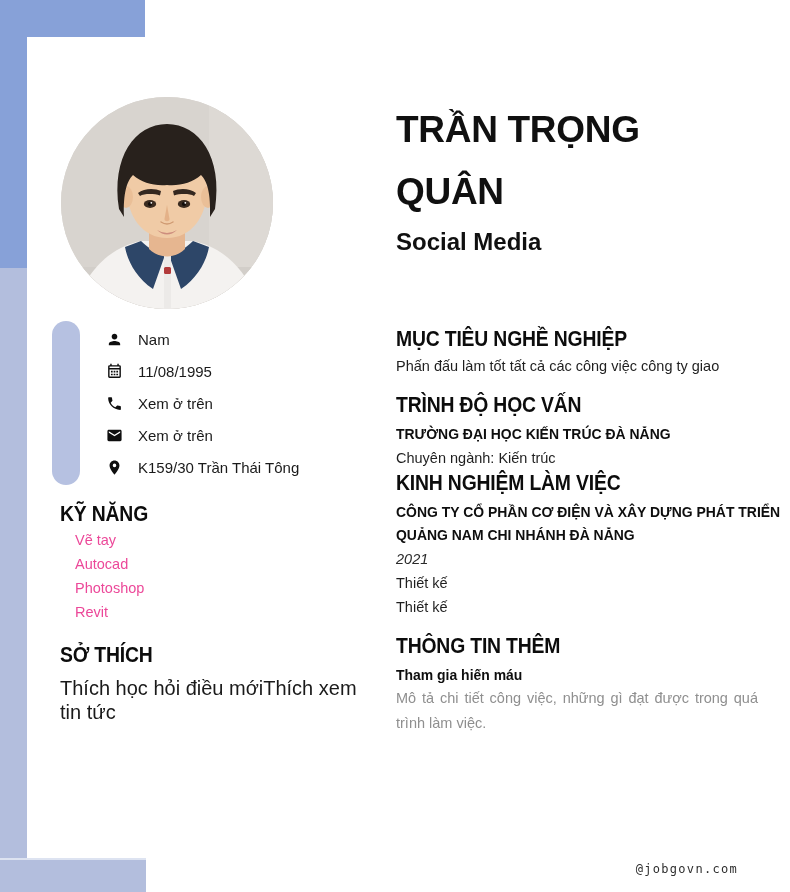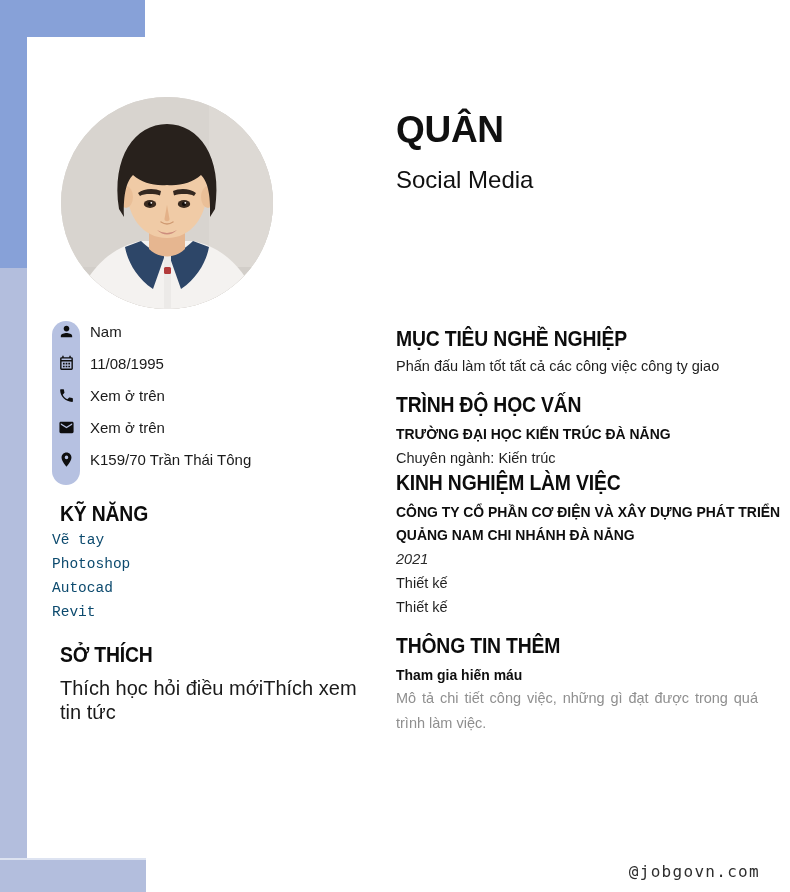--- a/index.html
+++ b/index.html
@@ -25,64 +25,64 @@
     border-radius:50%; overflow:hidden; background:#d8d4cf;
   }
   #photo svg { display:block; width:100%; height:100%; }
 
   
   #header { position:absolute; left:396px; top:99px; width:370px; }
   .name {
     font-size:37px; font-weight:800; color:#101010;
     line-height:62px; letter-spacing:-0.3px; white-space:nowrap;
   }
-  .subtitle { margin-top:5px; font-size:24px; font-weight:400; color:#101010; line-height:28px; }
+  .subtitle { margin-top:5px; font-size:24px; font-weight:700; color:#101010; line-height:28px; }
 
   
   .sec-heading {
     font-size:22px; font-weight:800; color:#0c0c0c;
     letter-spacing:-0.2px; line-height:26px; white-space:nowrap;
     transform:scaleX(0.88); transform-origin:0 60%;
   }
 
   
   #left-col { position:absolute; left:52px; top:321px; width:330px; }
   .info-wrap { position:relative; padding:2px 0; }
   .icon-strip {
     position:absolute; left:0; top:0; width:28px; height:164px;
     background:#b6c1e1; border-radius:14px;
   }
-  .info-row { position:relative; display:flex; align-items:flex-start; height:32px; }
+  .info-row { position:relative; display:flex; align-items:center; height:32px;padding-left:48px; }
   .info-icon { width:28px; display:flex; justify-content:center; align-items:center; }
   .info-icon svg { width:17px; height:17px; fill:#0e0e0e; }
   .info-label { margin-left:10px; font-size:15px; color:#1a1a1a; }
 
   #skills-heading  { margin:16px 0 0 8px; }
-  .skill-list { list-style:none; margin:1px 0 0 0; padding:0;
-                font-size:14.5px; line-height:24px; color:#0c4a6e;font-family:Liberation Mono, monospace; }
+  .skill-list { list-style:none; margin:1px 0 0 23px; padding:0;
+                font-size:14.5px; line-height:24px; color:#ec4899; }
   #hobbies-heading { margin:18px 0 0 8px; }
   .hobby-text { margin:8px 0 0 8px; font-size:20px; line-height:24px; }
 
   
   #right-col { position:absolute; left:396px; top:326px; width:362px; }
   .sec-body   { margin-top:2px;  font-size:14.5px; line-height:24px; color:#1f1f1f; }
   .sub-heading{ margin-top:4px;  font-size:15px; font-weight:700; color:#0e0e0e;
                 line-height:23.5px; white-space:nowrap;
                 transform:scaleX(0.93); transform-origin:0 50%; }
   .period     { font-size:14.5px; font-style:italic; color:#2b2b2b; line-height:24px; }
   .detail     { font-size:14.5px; line-height:24px; color:#1f1f1f; }
   .placeholder{ font-size:14.5px; line-height:24.5px; color:#8f8f8f; text-align:justify; }
   .mt14 { margin-top:14px; }
   .mt16 { margin-top:0; }
 
   
   #watermark {
-    position:absolute; right:30px; top:862px;
+    position:absolute; right:52px; top:862px;
     font-family:"DejaVu Sans Mono","Liberation Mono",monospace;
-    font-size:16px; letter-spacing:1.3px; color:#2e2e2e;
+    font-size:12px; letter-spacing:1.3px; color:#2e2e2e;
   }
 </style>
 </head>
 <body>
 
 <div class="shape" id="strip-dark"></div>
 <div class="shape" id="strip-light"></div>
 <div class="shape" id="corner-top"></div>
 <div class="shape" id="bar-bottom"></div>
 
@@ -119,20 +119,21 @@
     <circle cx="124.3" cy="105.8" r="0.9" fill="#ffffff"></circle>
 
     <path d="M106 108 L103.5 122 C103.5 125 108.5 125 108.5 122 Z" fill="#e2ad83" opacity="0.85"></path>
     <path d="M100 125 Q106 129 112 125" stroke="#cf9a72" stroke-width="1.4" fill="none" stroke-linecap="round"></path>
     <path d="M96 133 Q106 139 116 133 Q106 142 96 133 Z" fill="#cd8d7d"></path>
   </svg>
 </div>
 
 <div id="header">
   <div class="name">
+    <div>TRẦN TRỌNG</div>
     <div>QUÂN</div>
   </div>
   <div class="subtitle">Social Media</div>
 </div>
 
 <div id="left-col">
 
   <div class="info-wrap">
     <div class="icon-strip"></div>
 
@@ -172,29 +173,29 @@
       </span>
       <span class="info-label">Xem ở trên</span>
     </div>
 
     <div class="info-row">
       <span class="info-icon">
         <svg viewBox="0 0 24 24">
             <path d="M12 2C8.13 2 5 5.13 5 9c0 5.25 7 13 7 13s7-7.75 7-13c0-3.87-3.13-7-7-7zm0 9.5A2.5 2.5 0 1 1 12 6.5a2.5 2.5 0 0 1 0 5z"></path>
           </svg>
       </span>
-      <span class="info-label">K159/70 Trần Thái Tông</span>
+      <span class="info-label">K159/30 Trần Thái Tông</span>
     </div>
   </div>
 
   <div class="sec-heading" id="skills-heading">KỸ NĂNG</div>
   <ul class="skill-list">
     <li>Vẽ tay</li>
+    <li>Autocad</li>
     <li>Photoshop</li>
-    <li>Autocad</li>
     <li>Revit</li>
   </ul>
 
   <div class="sec-heading" id="hobbies-heading">SỞ THÍCH</div>
   <div class="hobby-text">Thích học hỏi điều mớiThích xem tin tức</div>
 </div>
 
 <div id="right-col">
 
   <div class="section">

